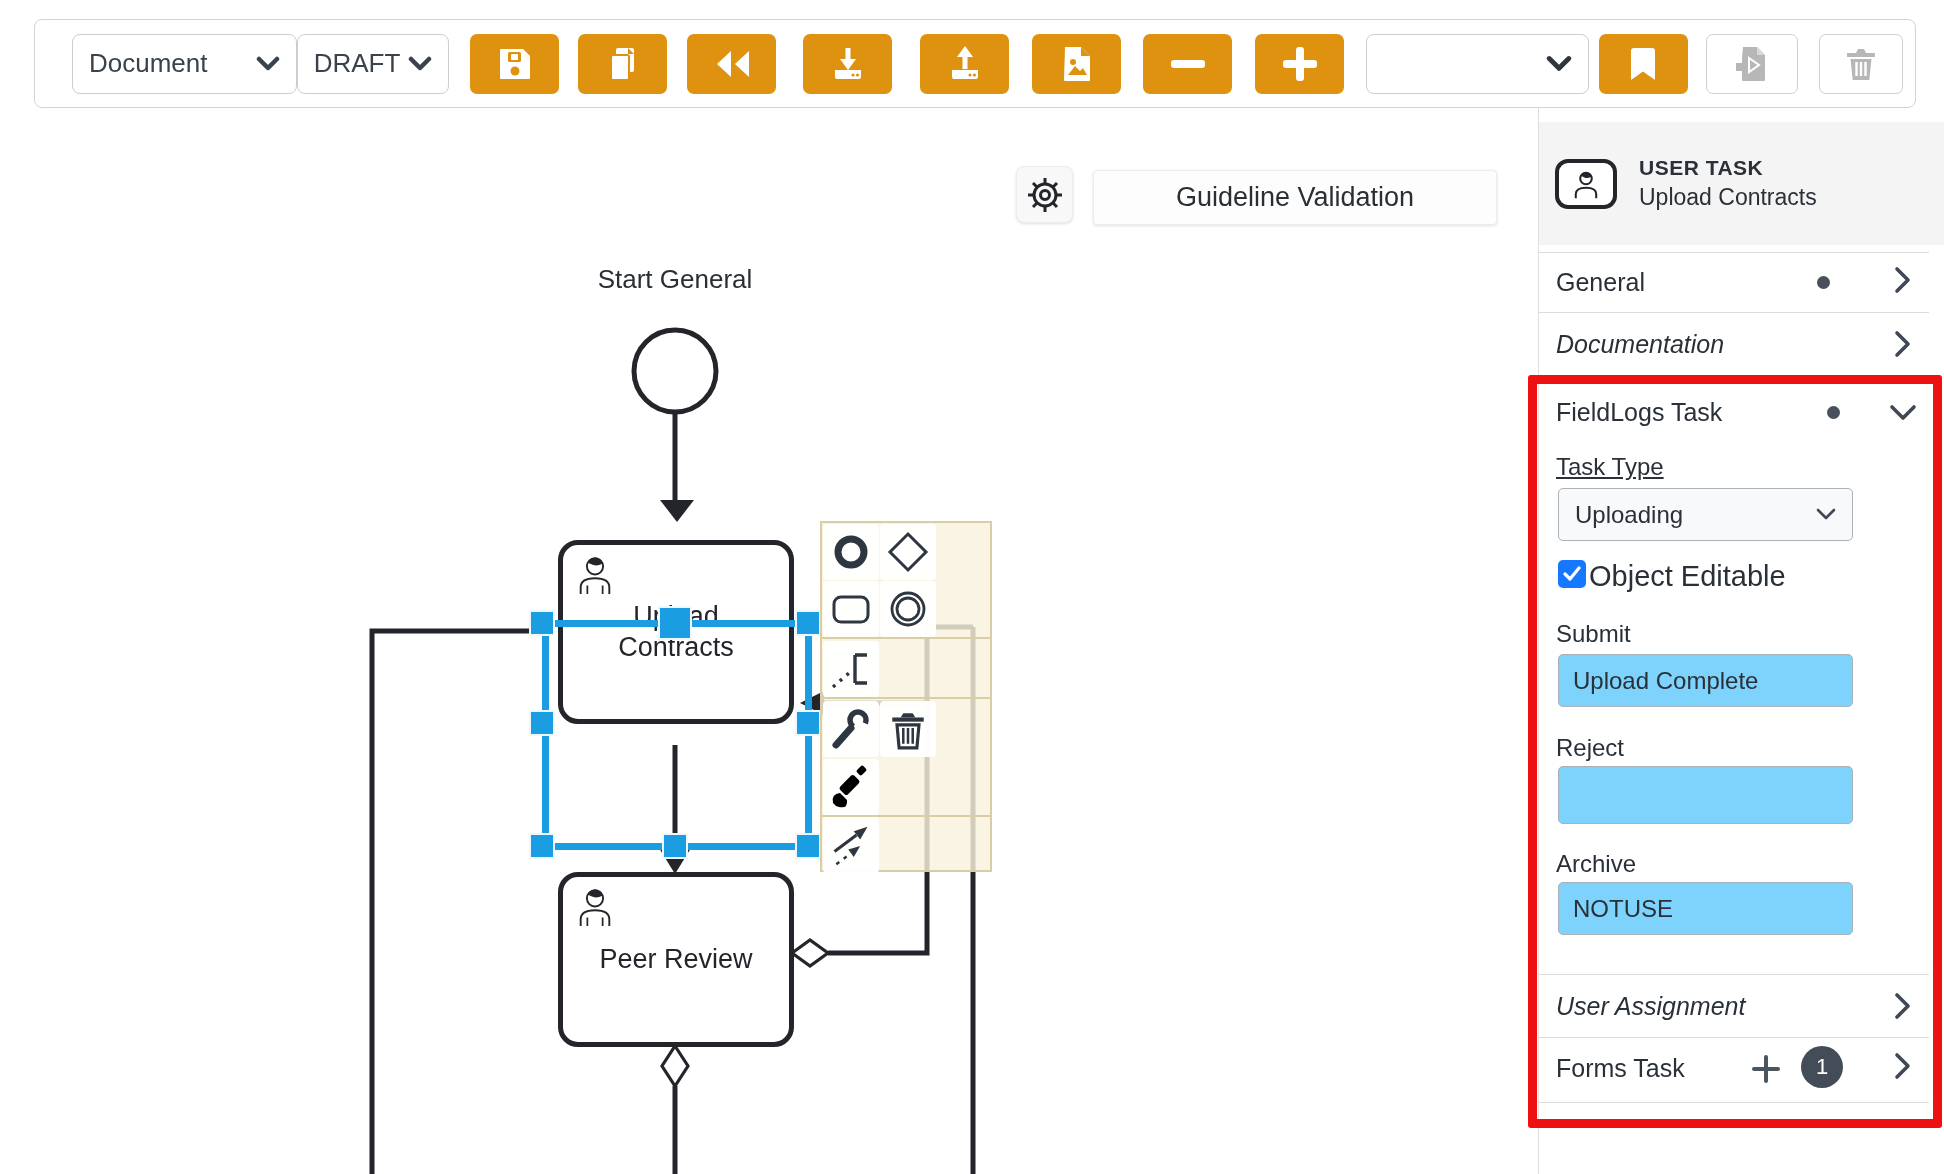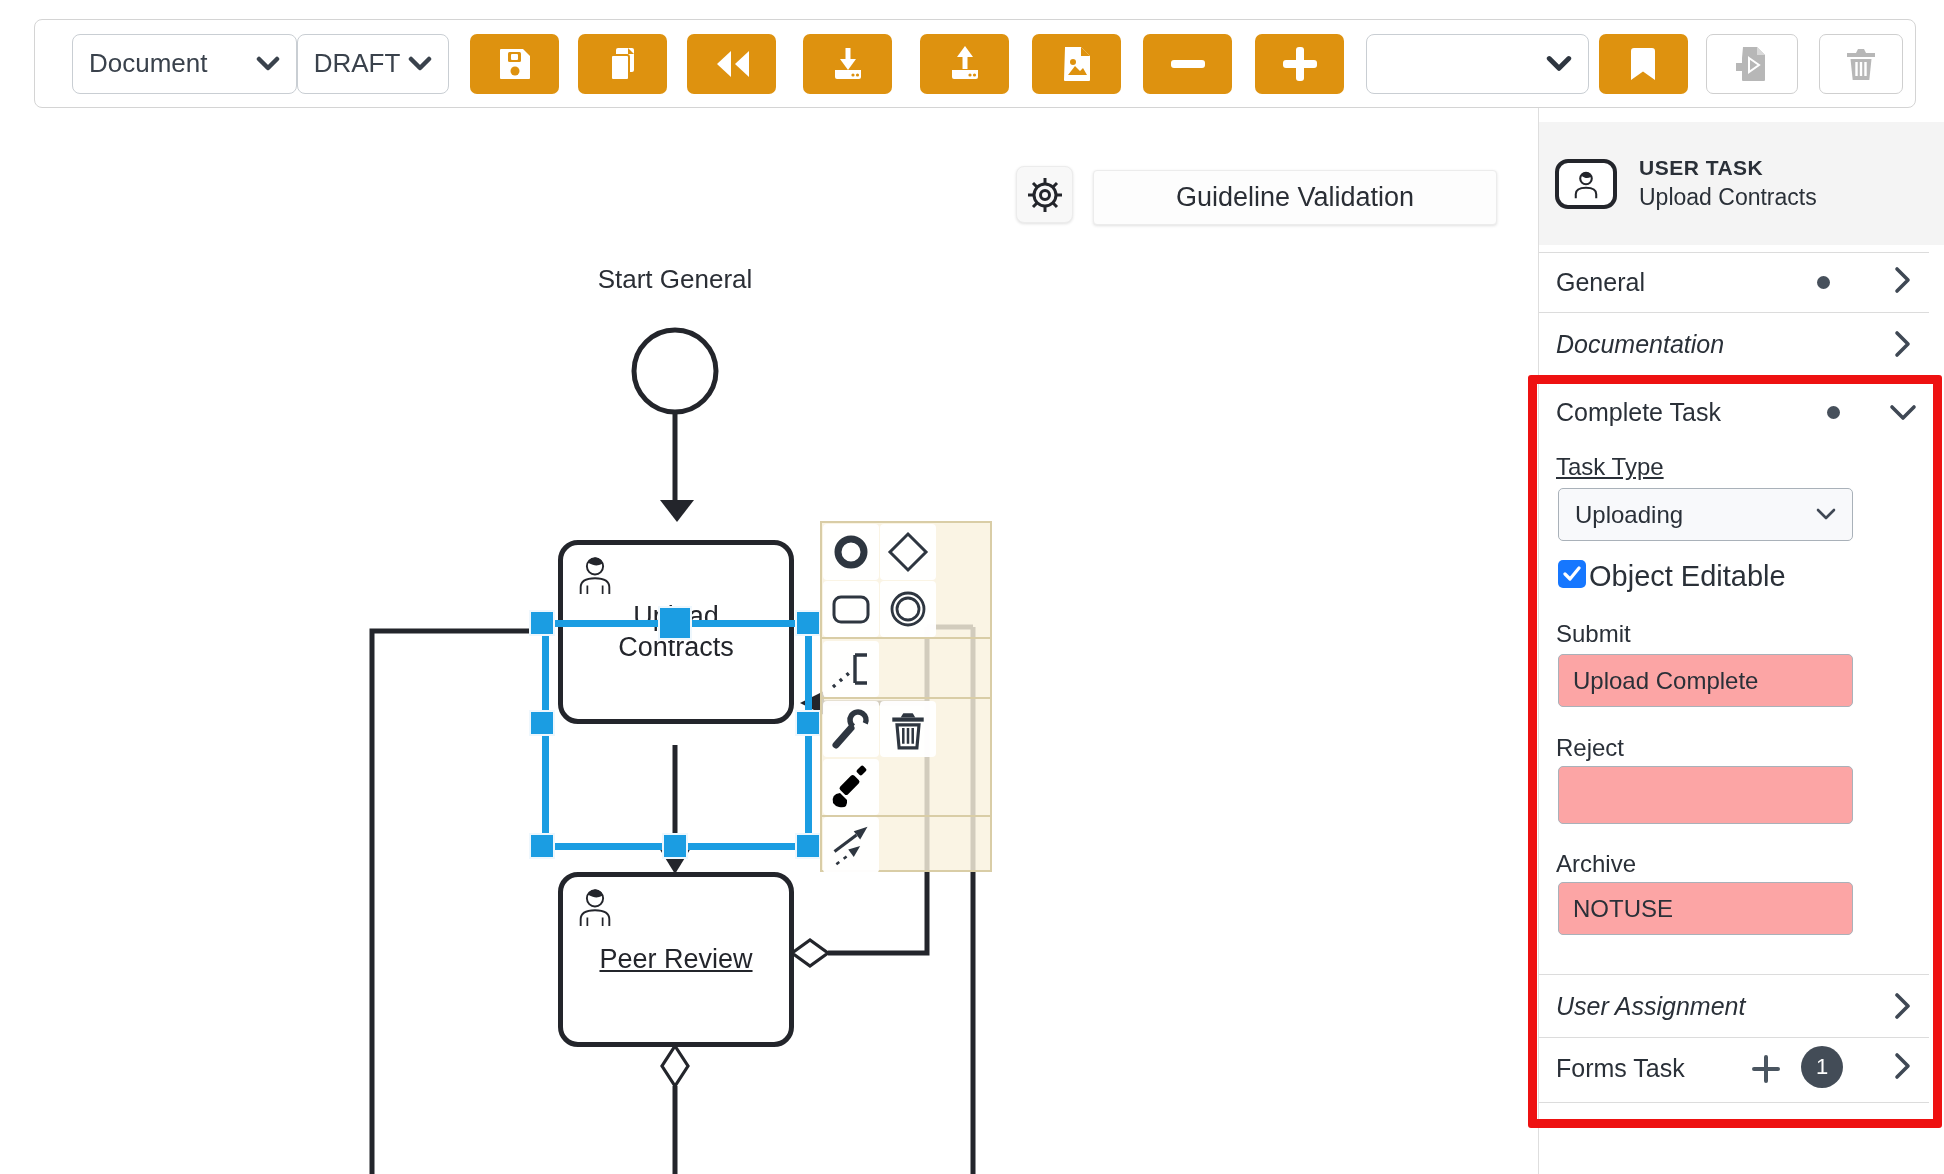--- a/index.html
+++ b/index.html
@@ -56,21 +56,21 @@
   .ph-icon { width:62px; height:50px; border:4px solid #23252b; border-radius:13px; display:flex; align-items:center; justify-content:center; background:#fff; }
   .ph-text { margin-left:22px; }
   .ph-type { font-size:21px; font-weight:bold; color:#2a3038; letter-spacing:0.5px; }
   .ph-name { font-size:23px; color:#2a3038; margin-top:4px; }
 
   .p-divider { position:absolute; left:0; width:390px; border-top:1px solid #dcdcdc; }
   .p-row-label { position:absolute; left:17px; font-size:25px; color:#2a3038; }
   .p-dot { position:absolute; width:13px; height:13px; border-radius:50%; background:#47505b; }
   .p-chevron { position:absolute; }
   .p-field-label { position:absolute; left:17px; font-size:24px; color:#2a3038; }
-  .p-input { position:absolute; left:19px; width:295px; height:53px; background:#fca5a5; border:1px solid #a9b1b9;
+  .p-input { position:absolute; left:19px; width:295px; height:53px; background:#7dd3fc; border:1px solid #a9b1b9;
     border-radius:5px; font-size:24px; color:#2a3038; padding:17px 14px; font-family:"Liberation Sans",sans-serif; }
   .p-select { position:absolute; left:19px; width:295px; height:53px; background:#f8f9fb; border:1px solid #a9b1b9;
     border-radius:5px; display:flex; align-items:center; justify-content:space-between; padding:0 16px; font-size:24px; color:#2a3038; cursor:pointer; }
   .p-check { position:absolute; left:19px; width:28px; height:28px; background:#1677ff; border-radius:5px;
     display:flex; align-items:center; justify-content:center; cursor:pointer; }
   .badge { position:absolute; width:42px; height:42px; border-radius:50%; background:#434c57; color:#fff;
     display:flex; align-items:center; justify-content:center; font-size:22px; }
   .italic { font-style:italic; }
 
   .red-box { position:absolute; left:1528px; top:375px; width:414px; height:753px; border:9px solid #ee1111;
@@ -275,21 +275,21 @@
   <div class="sel-bar" style="left:805px; top:512px; width:7px; height:230px;"></div>
   <div class="sel-handle" style="left:529px; top:502px;"></div>
   <div class="sel-handle big" style="left:658px; top:498px;"></div>
   <div class="sel-handle" style="left:795px; top:502px;"></div>
   <div class="sel-handle" style="left:529px; top:602px;"></div>
   <div class="sel-handle" style="left:795px; top:602px;"></div>
   <div class="sel-handle" style="left:529px; top:725px;"></div>
   <div class="sel-handle" style="left:662px; top:725px;"></div>
   <div class="sel-handle" style="left:795px; top:725px;"></div>
 
-  <div class="bpmn-task" style="left:558px; top:764px; width:236px; height:175px;text-decoration:underline;">
+  <div class="bpmn-task" style="left:558px; top:764px; width:236px; height:175px;">
     <svg class="task-person" width="42" height="42" viewBox="0 0 44 44">
         <circle cx="22" cy="14" r="8.5" fill="#fff" stroke="#23252b" stroke-width="2"></circle>
         <path d="M14.5 10 a8.5 8.5 0 0 1 14.5 -2 q1 2 .2 3.6 q-5 2.6 -9.5 .8 q-3 -1.2 -5.2 -2.4 z" fill="#23252b"></path>
         <path d="M7 43 v-7 q0 -9.5 15 -9.5 q15 0 15 9.5 v7" fill="#fff" stroke="#23252b" stroke-width="2"></path>
         <path d="M14 34 v9 M30 34 v9" stroke="#23252b" stroke-width="1.8"></path>
       </svg>
     <div>Peer Review</div>
   </div>
 </div>
 
@@ -391,21 +391,21 @@
   <svg class="p-chevron" style="left:355px; top:158px;" width="18" height="28" viewBox="0 0 18 28">
       <polyline points="3,3 14,14 3,25" fill="none" stroke="#3f4854" stroke-width="3.6" stroke-linecap="round" stroke-linejoin="round"></polyline>
     </svg>
   <div class="p-divider" style="top:204px;"></div>
 
   <div class="p-row-label italic" style="top:222px;">Documentation</div>
   <svg class="p-chevron" style="left:355px; top:222px;" width="18" height="28" viewBox="0 0 18 28">
       <polyline points="3,3 14,14 3,25" fill="none" stroke="#3f4854" stroke-width="3.6" stroke-linecap="round" stroke-linejoin="round"></polyline>
     </svg>
 
-  <div class="p-row-label" style="top:290px;">Complete Task</div>
+  <div class="p-row-label" style="top:290px;">FieldLogs Task</div>
   <div class="p-dot" style="left:288px; top:298px;"></div>
   <svg class="p-chevron" style="left:350px; top:296px;" width="28" height="18" viewBox="0 0 28 18">
       <polyline points="3,3 14,14 25,3" fill="none" stroke="#3f4854" stroke-width="3.6" stroke-linecap="round" stroke-linejoin="round"></polyline>
     </svg>
 
   <div class="p-field-label" style="top:345px;text-decoration:underline;">Task Type</div>
   <div class="p-select" style="top:380px;">
     <span>Uploading</span>
     <svg width="20" height="13" viewBox="0 0 20 13">
         <polyline points="2,2 10,10 18,2" fill="none" stroke="#3f4854" stroke-width="2.6" stroke-linecap="round" stroke-linejoin="round"></polyline>

